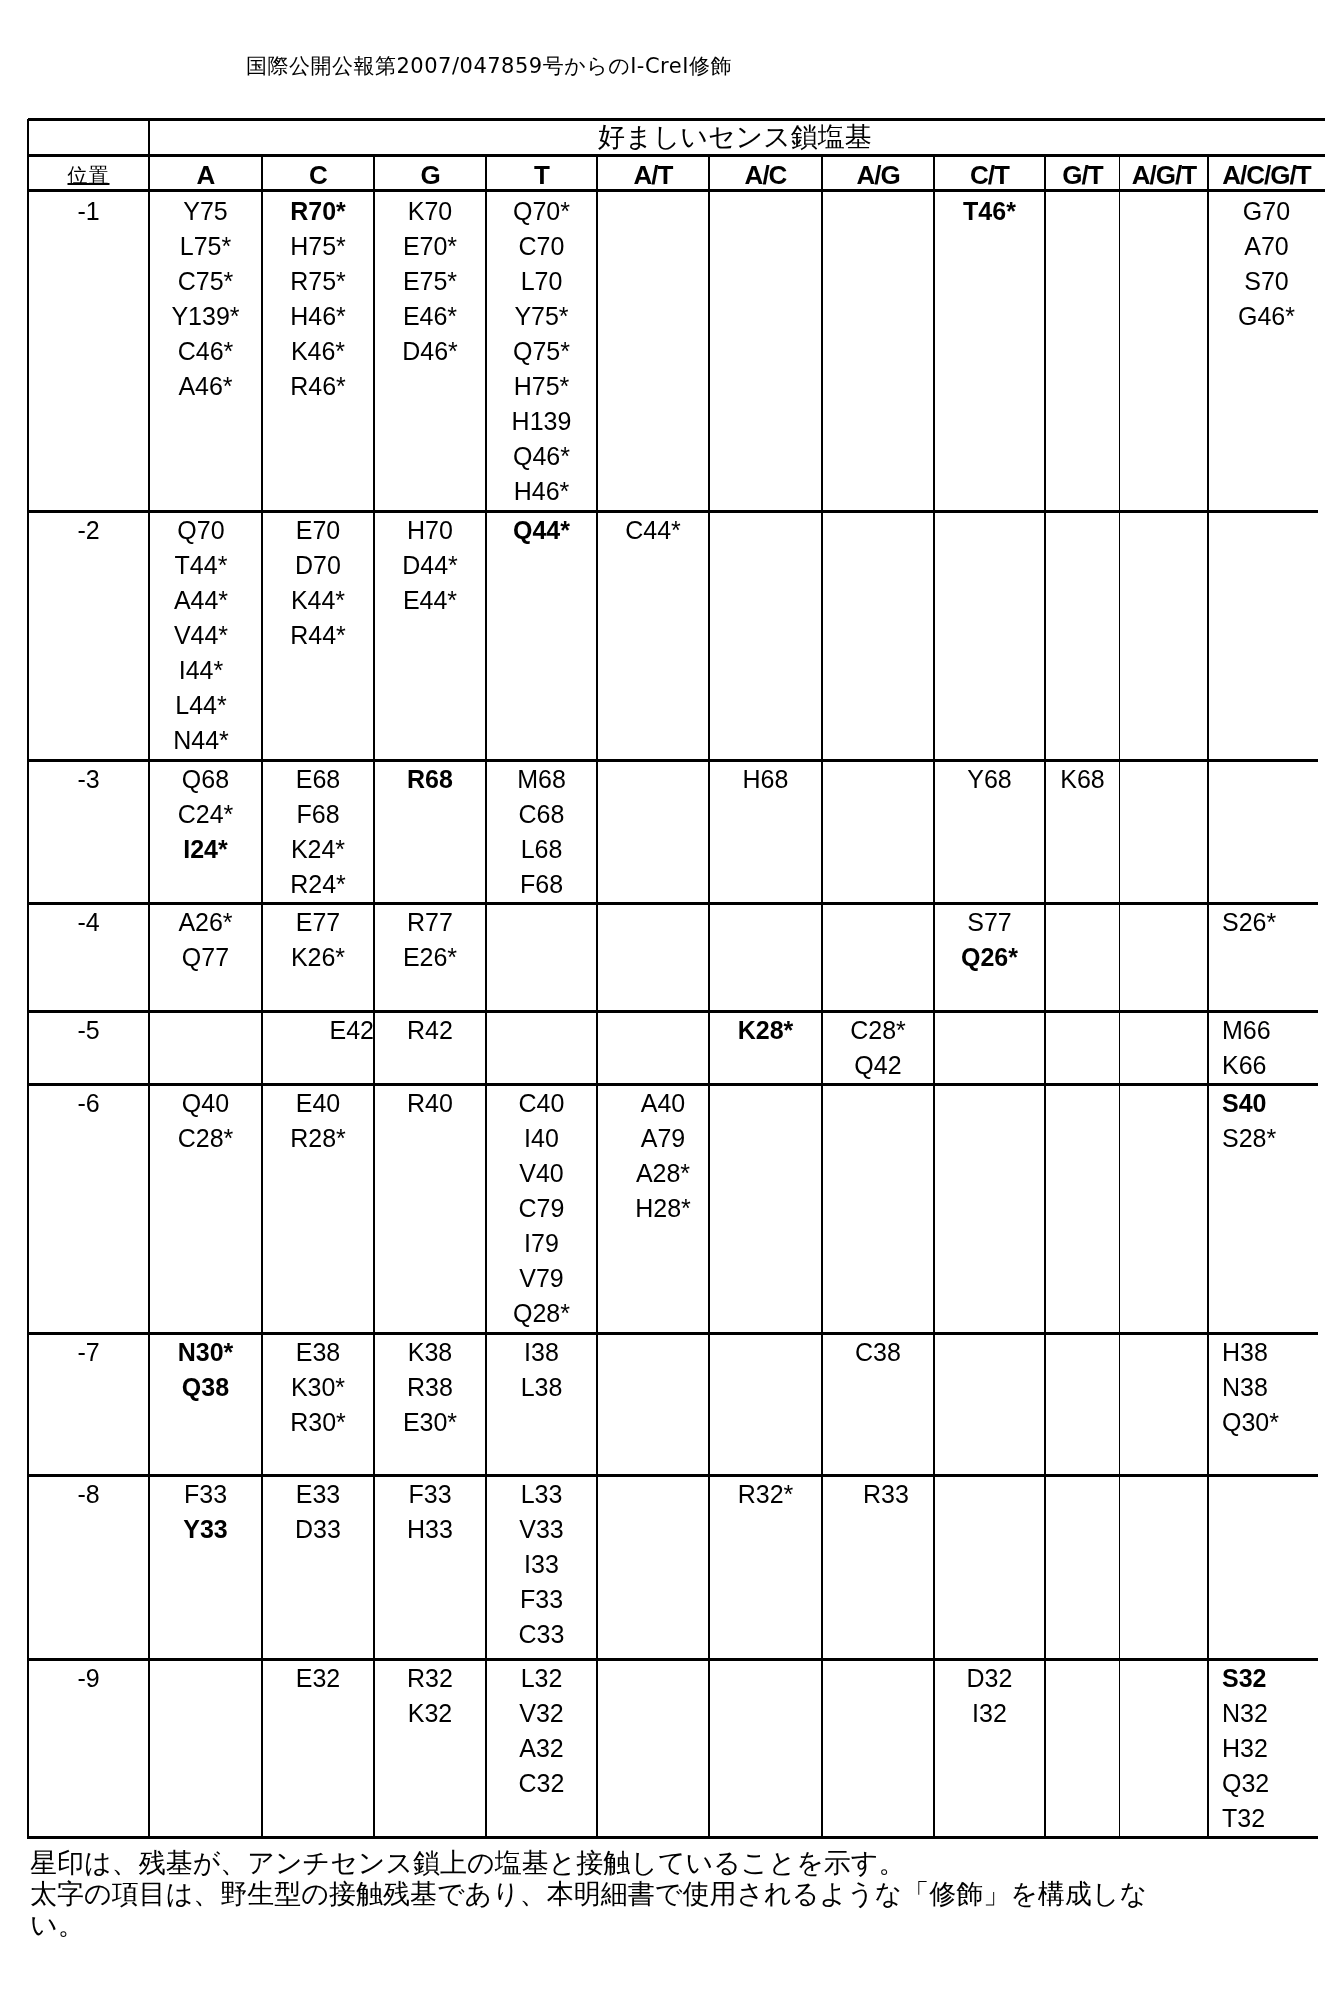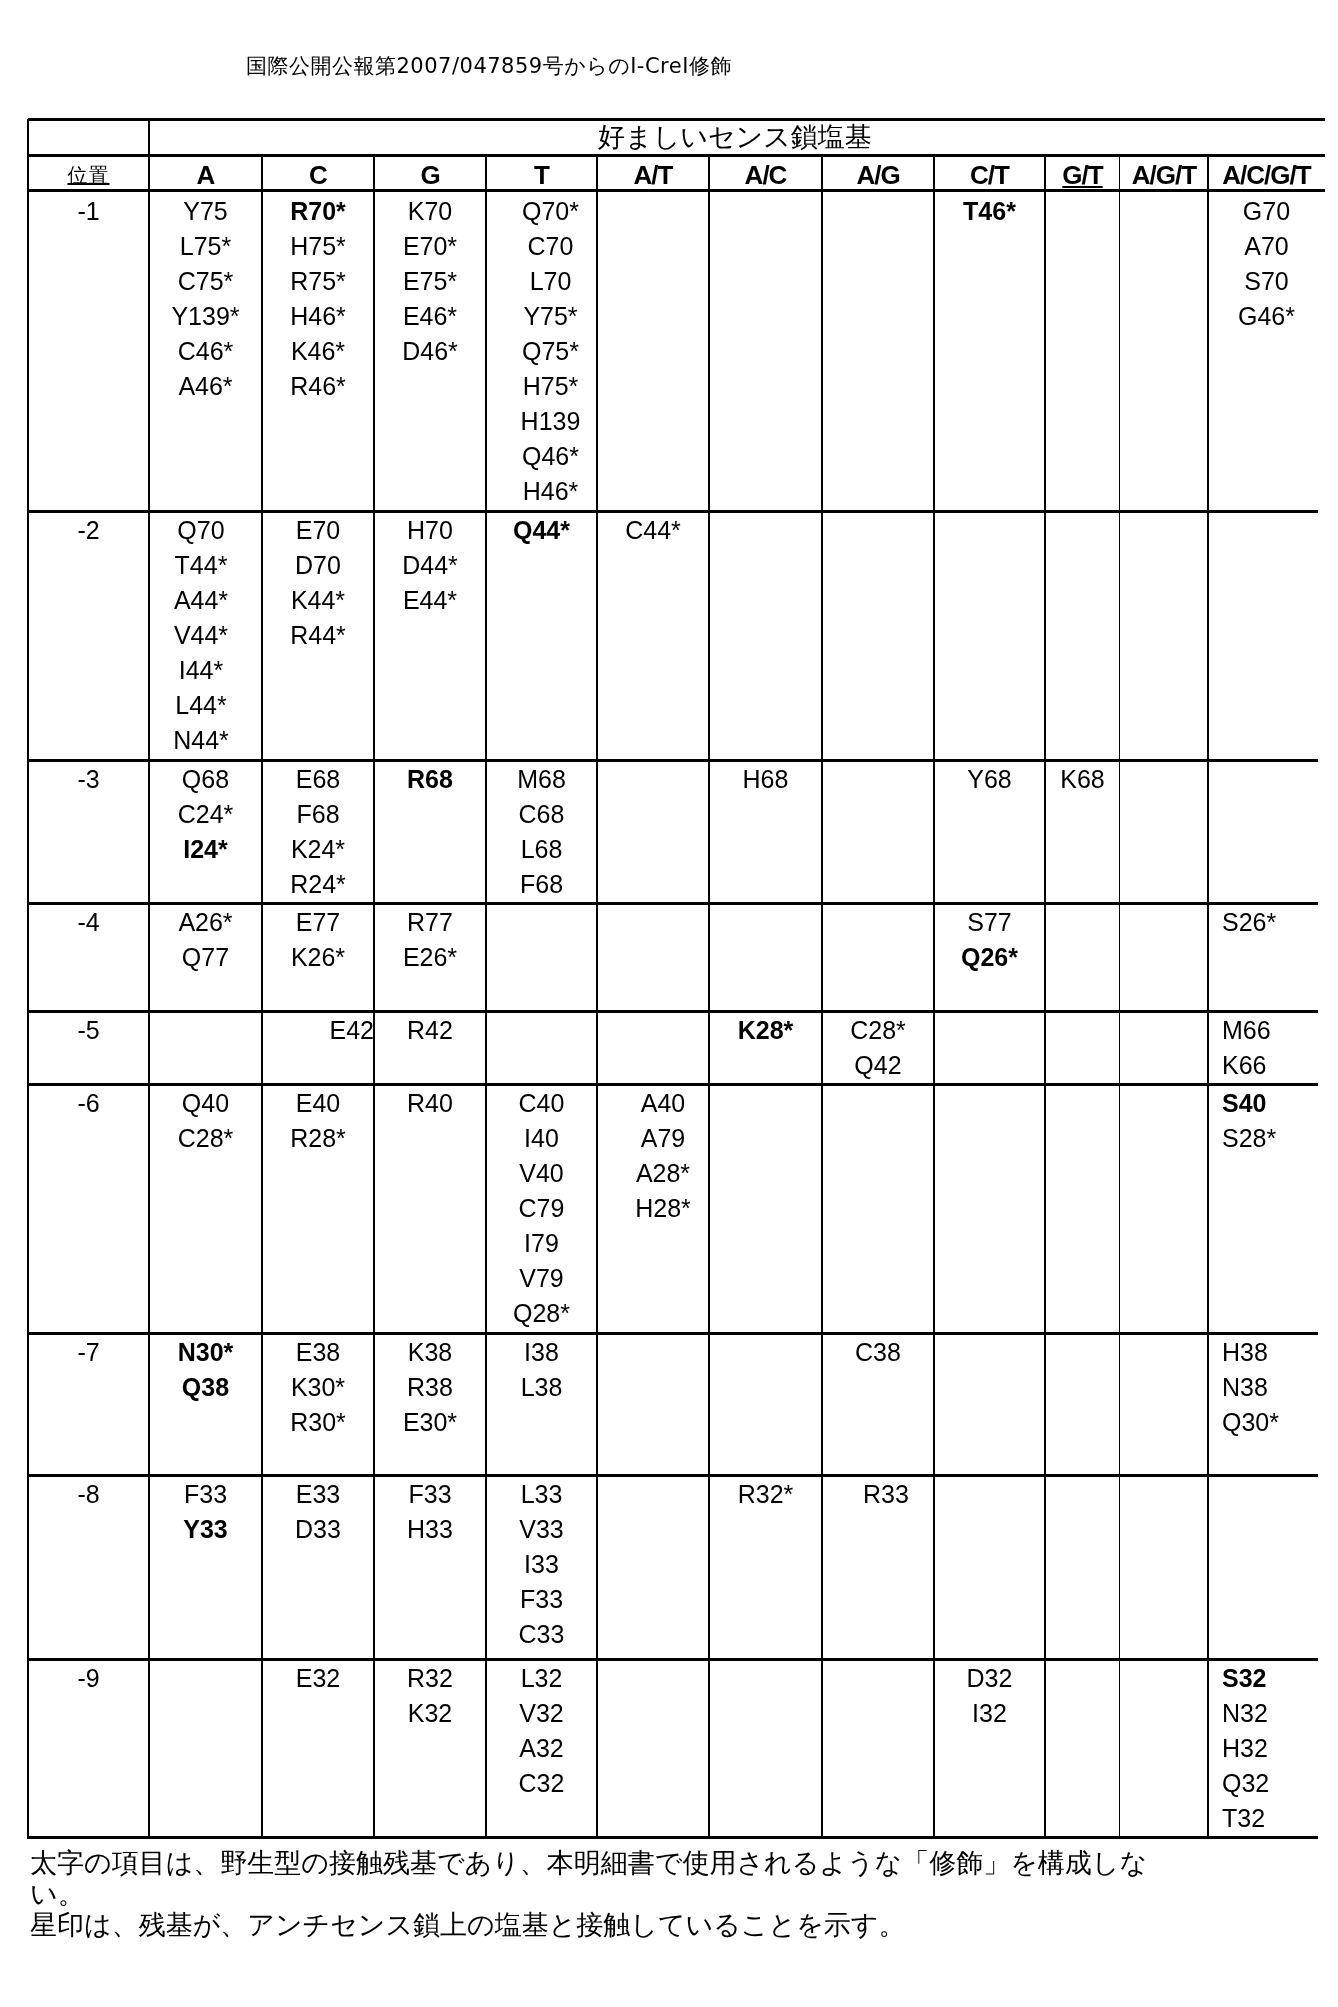--- a/index.html
+++ b/index.html
@@ -59,21 +59,21 @@
     <div class="vline" style="left: 1207px; top: 155px; height: 1684px;"></div>
     <div class="colhead pos" style="left: 28px; width: 121px;">位置</div>
     <div class="colhead" style="left: 149px; width: 113px;">A</div>
     <div class="colhead" style="left: 262px; width: 112px;">C</div>
     <div class="colhead" style="left: 374px; width: 112px;">G</div>
     <div class="colhead" style="left: 486px; width: 111px;">T</div>
     <div class="colhead" style="left: 597px; width: 112px;">A/T</div>
     <div class="colhead" style="left: 709px; width: 113px;">A/C</div>
     <div class="colhead" style="left: 822px; width: 112px;">A/G</div>
     <div class="colhead" style="left: 934px; width: 111px;">C/T</div>
-    <div class="colhead" style="left: 1045px; width: 75px; text-decoration: underline;">G/T</div>
+    <div class="colhead" style="left: 1045px; width: 75px;">G/T</div>
     <div class="colhead" style="left: 1120px; width: 88px;">A/G/T</div>
     <div class="colhead" style="left: 1208px; width: 117px;">A/C/G/T</div>
     <div class="poslabel" style="left: 28px; width: 121px; top: 194px;">-1</div>
     <div class="cell" style="left: 149px; width: 113px; top: 194px;">
       <span class="item">Y75</span>
       <span class="item">L75*</span>
       <span class="item">C75*</span>
       <span class="item">Y139*</span>
       <span class="item">C46*</span>
       <span class="item">A46*</span>
@@ -86,21 +86,21 @@
       <span class="item">K46*</span>
       <span class="item">R46*</span>
     </div>
     <div class="cell" style="left: 374px; width: 112px; top: 194px;">
       <span class="item">K70</span>
       <span class="item">E70*</span>
       <span class="item">E75*</span>
       <span class="item">E46*</span>
       <span class="item">D46*</span>
     </div>
-    <div class="cell" style="left: 486px; width: 111px; top: 194px; padding-left: 9px;">
+    <div class="cell" style="left: 486px; width: 111px; top: 194px;">
       <span class="item">Q70*</span>
       <span class="item">C70</span>
       <span class="item">L70</span>
       <span class="item">Y75*</span>
       <span class="item">Q75*</span>
       <span class="item">H75*</span>
       <span class="item">H139</span>
       <span class="item">Q46*</span>
       <span class="item">H46*</span>
     </div>
@@ -361,15 +361,15 @@
     <div class="cell left" style="left: 1208px; width: 117px; top: 1661px;">
       <span class="item bold">S32</span>
       <span class="item">N32</span>
       <span class="item">H32</span>
       <span class="item">Q32</span>
       <span class="item">T32</span>
     </div>
   </div>
 
 <div class="footer">
+  <p>星印は、残基が、アンチセンス鎖上の塩基と接触していることを示す。</p>
   <p style="width:1150px">太字の項目は、野生型の接触残基であり、本明細書で使用されるような「修飾」を構成しない。</p>
-  <p>星印は、残基が、アンチセンス鎖上の塩基と接触していることを示す。</p>
 </div>
 
 </body></html>

